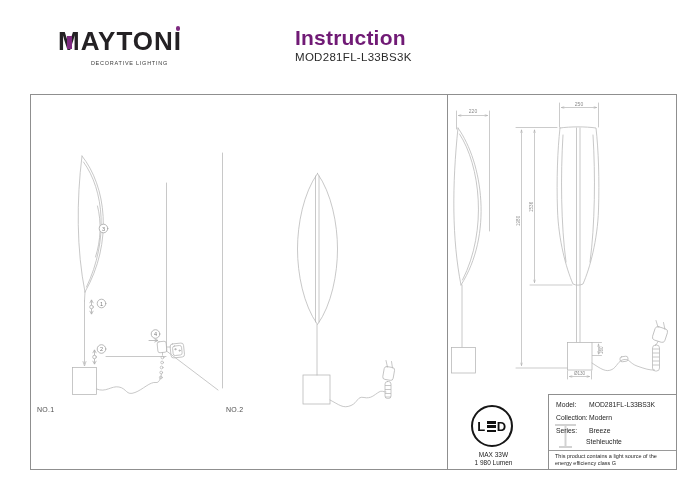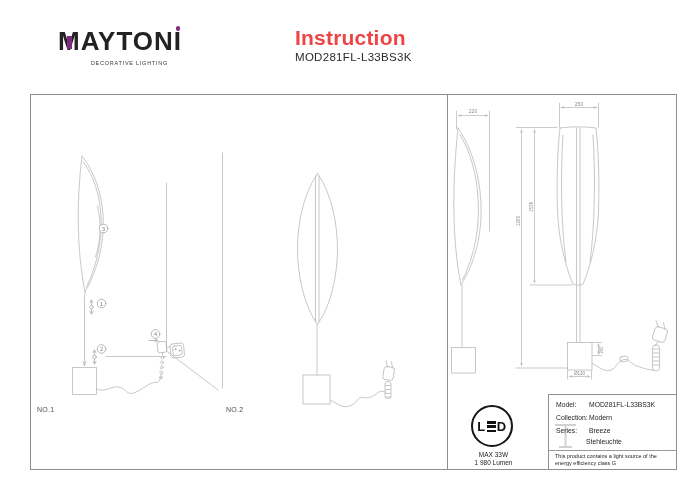--- a/index.html
+++ b/index.html
@@ -24,21 +24,21 @@
   .logo-i .dot{
     position:absolute;left:50%;top:-2px;width:4.5px;height:4.5px;margin-left:-2.2px;
     border-radius:50%;background:#7e2a80;
   }
   .tagline{
     position:absolute;left:26px;top:60px;width:142px;text-align:right;
     font-size:5.5px;letter-spacing:0.75px;color:#3c3c3c;
   }
   .page-title{
     position:absolute;left:295px;top:26px;
-    font-size:21px;font-weight:bold;color:#ef4444;letter-spacing:0.2px;
+    font-size:21px;font-weight:bold;color:#701a75;letter-spacing:0.2px;
   }
   .page-model{
     position:absolute;left:295px;top:51px;
     font-size:11.5px;color:#2a2a2a;letter-spacing:0.3px;
   }
 
   
   .sheet-svg{position:absolute;left:30px;top:94px;}
 
   

